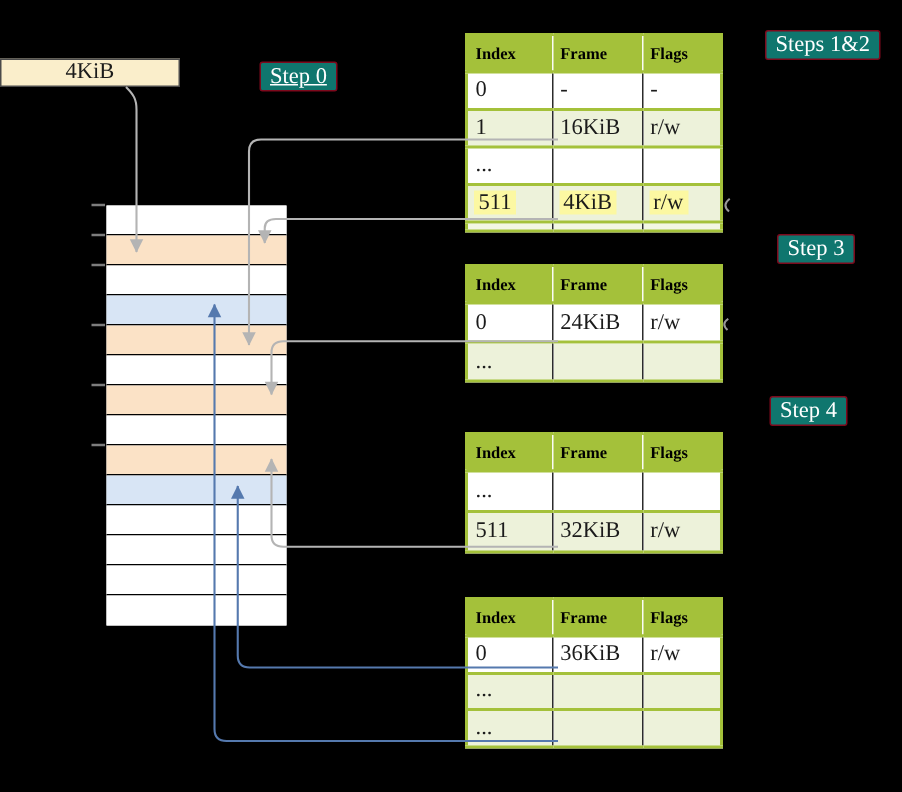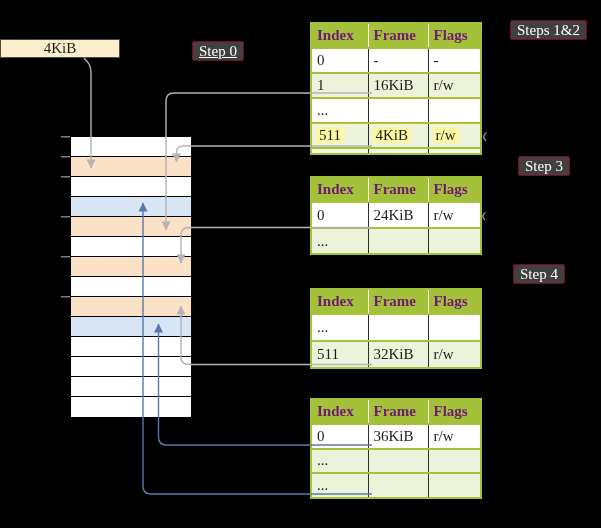--- a/index.html
+++ b/index.html
@@ -12,25 +12,25 @@
 
   
   .legend-box{
     position:absolute;left:0;top:39px;width:120px;height:19px;
     box-sizing:border-box;background:#faeecb;border:1px solid #4a4a4a;
     text-align:center;font-size:15px;line-height:17px;color:#1b1b1b;z-index:3;
   }
 
   
   .badge{
-    position:absolute;background:#404040;color:#fff;
+    position:absolute;background:#0f766e;color:#fff;
     font-size:15px;line-height:16px;padding:1px 6px;
     border:1px solid #7e091c;border-radius:2px;z-index:3;white-space:nowrap;
   }
-  #step0{left:192px;top:41px;text-decoration:underline;}
+  #step0{left:173px;top:41px;text-decoration:underline;}
   #steps12{left:510px;top:20px;}
   #step3{left:518px;top:156px;text-align:right;}
   #step4{left:513px;top:264px;font-family:Liberation Serif, serif;}
 
   
   .mem{
     position:absolute;left:70px;top:136px;width:120px;height:280px;
     border:1.5px solid #000;z-index:2;background:#fff;
   }
   .mem .mrow{height:20px;box-sizing:border-box;border-bottom:1.5px solid #000;}
@@ -38,21 +38,21 @@
   [data-fill="white"]{background:#ffffff;}
   [data-fill="orange"]{background:#fbe2c6;}
   [data-fill="blue"]{background:#d8e5f5;}
 
   
   table.ptable{
     position:absolute;left:310px;border-collapse:collapse;table-layout:fixed;
     width:172px;border:2px solid #a4c13a;z-index:2;background:#fff;
   }
   .ptable th{
-    background:#a4c13a;color:#701a75;font-weight:bold;font-size:15px;
+    background:#a4c13a;color:#000000;font-weight:bold;font-size:11px;
     text-align:left;padding:0 0 0 5px;height:23px;
     border:2px solid #a4c13a;border-left:1px solid #fbfcf6;border-right:1px solid #fbfcf6;
   }
   .ptable td{
     background:#fff;color:#1b1b1b;font-size:15px;padding:0 0 0 5px;height:23px;
     border-top:2px solid #a4c13a;border-bottom:2px solid #a4c13a;
     border-left:1px solid #2b2b2b;border-right:1px solid #2b2b2b;
     overflow:hidden;white-space:nowrap;
   }
   .ptable tr.shade td{background:#edf2da;}

